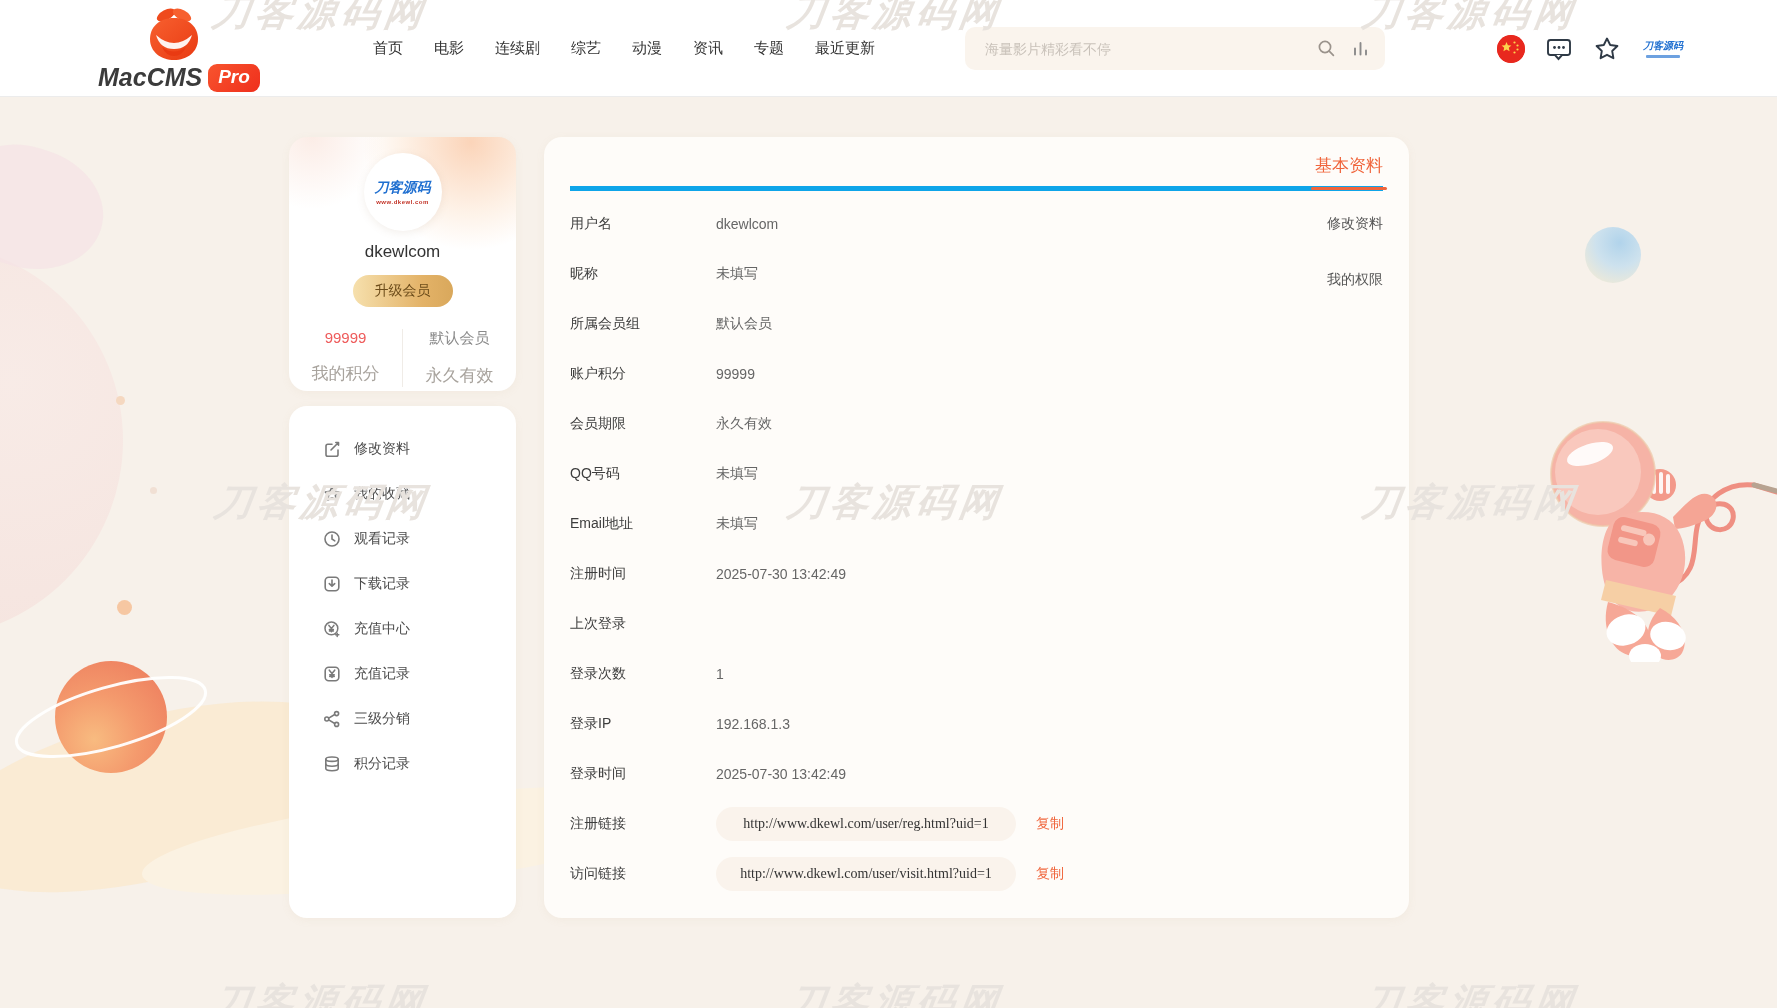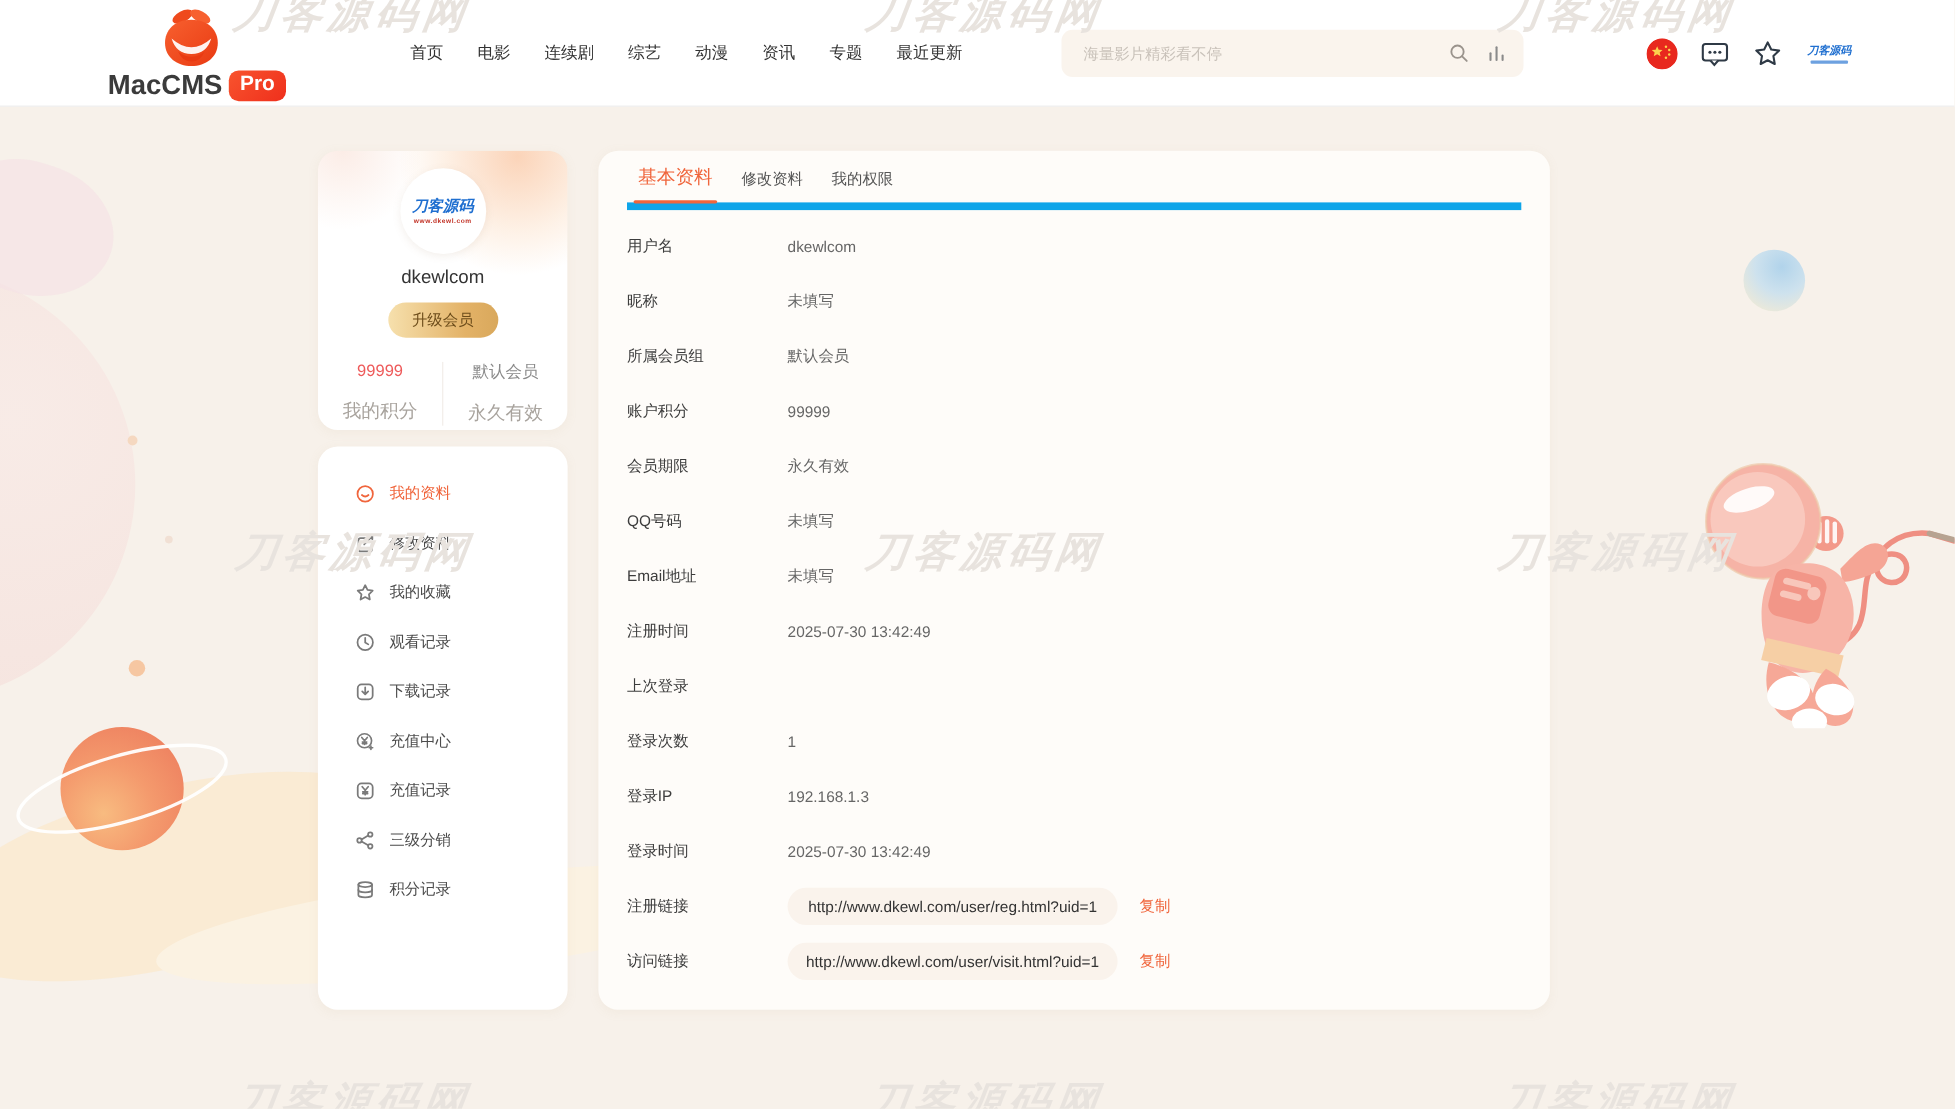--- a/index.html
+++ b/index.html
@@ -33,21 +33,21 @@
   .wm { position:absolute; transform:translate(-50%,-50%) skewX(-8deg); font-weight:900; font-style:italic;
     font-size:38px; letter-spacing:5px; color:#e8e3de; white-space:nowrap; }
   .wm:nth-child(1){left:320px; top:12px;} .wm:nth-child(2){left:895px; top:12px;} .wm:nth-child(3){left:1470px; top:12px;}
   .wm:nth-child(4){left:322px; top:502px;} .wm:nth-child(5){left:895px; top:502px;} .wm:nth-child(6){left:1470px; top:502px;}
   .wm:nth-child(7){left:320px; top:1002px;} .wm:nth-child(8){left:895px; top:1002px;} .wm:nth-child(9){left:1470px; top:1002px;}
 
   
   .header { position:absolute; left:0; top:0; width:1777px; height:97px; background:#fff;
     border-bottom:1px solid #ececec; z-index:1; }
   .header-inner { position:relative; z-index:3; width:100%; height:100%; }
-  .logo { position:absolute; left:98px; top:5px; width:150px; height:88px; }
+  .logo { position:absolute; left:98px; top:5px; width:150px; height:88px;font-style:italic; }
   .logo-apple { position:absolute; left:44px; top:2px; }
   .logo-text-row { position:absolute; left:0; top:58px; width:160px; display:flex; align-items:center; gap:6px; }
   .logo-title { font-size:25px; font-weight:600; color:#3b3b3b; letter-spacing:0; }
   .logo-badge { background:linear-gradient(135deg,#f8542e,#ef2f1c); color:#fff; font-weight:700; font-size:19px;
     padding:2px 10px 4px; border-radius:9px; }
   .nav { position:absolute; left:373px; top:0; height:97px; display:flex; align-items:center; gap:31px;text-align:center; }
   .nav-item { font-size:15px; color:#333; cursor:pointer; text-decoration:none; white-space:nowrap; }
   .search-box { position:absolute; left:965px; top:27px; width:420px; height:43px; background:#faf4ed;
     border-radius:10px; display:flex; align-items:center; padding:0 16px 0 20px; }
   .search-input { flex:1; border:none; outline:none; background:transparent; font-size:14px; color:#6b6258;
@@ -87,33 +87,33 @@
   .stat-label { font-size:17px; color:#a8a39d; margin-top:16px; }
 
   .menu-card { left:289px; top:406px; width:227px; height:512px; padding:20px 0 0 34px; }
   .menu-item { display:flex; align-items:center; height:45px; color:#4c4c4c; font-size:14px; cursor:pointer; }
   .menu-item svg { width:18px; height:18px; margin-right:13px; color:#7a7a7a; }
   .menu-item.active { color:#f0653c; }
   .menu-item.active svg { color:#f0653c; }
 
   
   .main-panel { left:544px; top:137px; width:865px; height:781px; background:#fefcf9; padding:0 26px; }
-  .tabs { display:flex; align-items:flex-end; gap:26px; padding:17px 0 0 10px; border-bottom:7px solid #0ea5e9;
-    height:54px; }
+  .tabs { display:flex; align-items:flex-end; gap:26px; padding:17px 0 0 10px; border-bottom:5px solid #0ea5e9;
+    height:54px;flex-direction:column; }
   .tab { font-size:14px; color:#555; cursor:pointer; padding-bottom:12px; position:relative; }
   .tab.active { font-size:17px; color:#f0653c; font-weight:500; }
   .tab.active::after { content:""; position:absolute; left:-4px; right:-4px; bottom:-1px; height:3px;
     background:#f0653c; border-radius:2px; }
   .rows { padding-top:8px; }
   .field-row { display:flex; align-items:center; height:50px; }
   .f-label { width:146px; font-size:14px; color:#3d3d3d; flex:none; }
   .f-value { font-size:14px; color:#666; }
   .link-row { display:flex; align-items:center; height:50px; }
   .link-pill { width:300px; height:34px; border:none; outline:none; background:#faf3ec; border-radius:17px;
-    text-align:center; font-size:14px; color:#333; font-family:Liberation Sans, sans-serif; }
+    text-align:center; font-size:14px; color:#333; font-family:Liberation Serif, serif; }
   .copy-btn { border:none; background:transparent; color:#f0653c; font-size:14px; margin-left:20px;
     cursor:pointer; font-family:inherit; }
 </style>
 </head>
 <body>
 
 <div class="stage">
 
   <div class="decor big-pink-circle"></div>
   <div class="decor corner-pink"></div>
@@ -269,27 +269,20 @@
         <div class="stat">
           <div class="stat-value">默认会员</div>
           <div class="stat-label">永久有效</div>
         </div>
       </div>
     </div>
   </div>
 
   <div class="card menu-card">
     <div class="card-content">
-      <div class="menu-item active">
-        <svg viewBox="0 0 18 18" fill="none" stroke="currentColor" stroke-width="1.6" stroke-linecap="round">
-          <circle cx="9" cy="9" r="7"></circle>
-            <path d="M6 10 q3 2.8 6 0"></path>
-        </svg>
-        <span>我的资料</span>
-      </div>
       <div class="menu-item">
         <svg viewBox="0 0 18 18" fill="none" stroke="currentColor" stroke-width="1.6" stroke-linecap="round" stroke-linejoin="round">
           <path d="M15 10 v4.5 a1.8 1.8 0 0 1 -1.8 1.8 h-8.4 a1.8 1.8 0 0 1 -1.8 -1.8 v-8.4 a1.8 1.8 0 0 1 1.8 -1.8 H9"></path>
           <path d="M8 10 L15.5 2.5 M12.8 2.5 h2.7 v2.7"></path>
         </svg>
         <span>修改资料</span>
       </div>
       <div class="menu-item">
         <svg viewBox="0 0 18 18" fill="none" stroke="currentColor" stroke-width="1.6" stroke-linejoin="round">
           <path d="M9 2 L11.1 6.3 L15.8 7 L12.4 10.3 L13.2 15 L9 12.8 L4.8 15 L5.6 10.3 L2.2 7 L6.9 6.3 z"></path>

